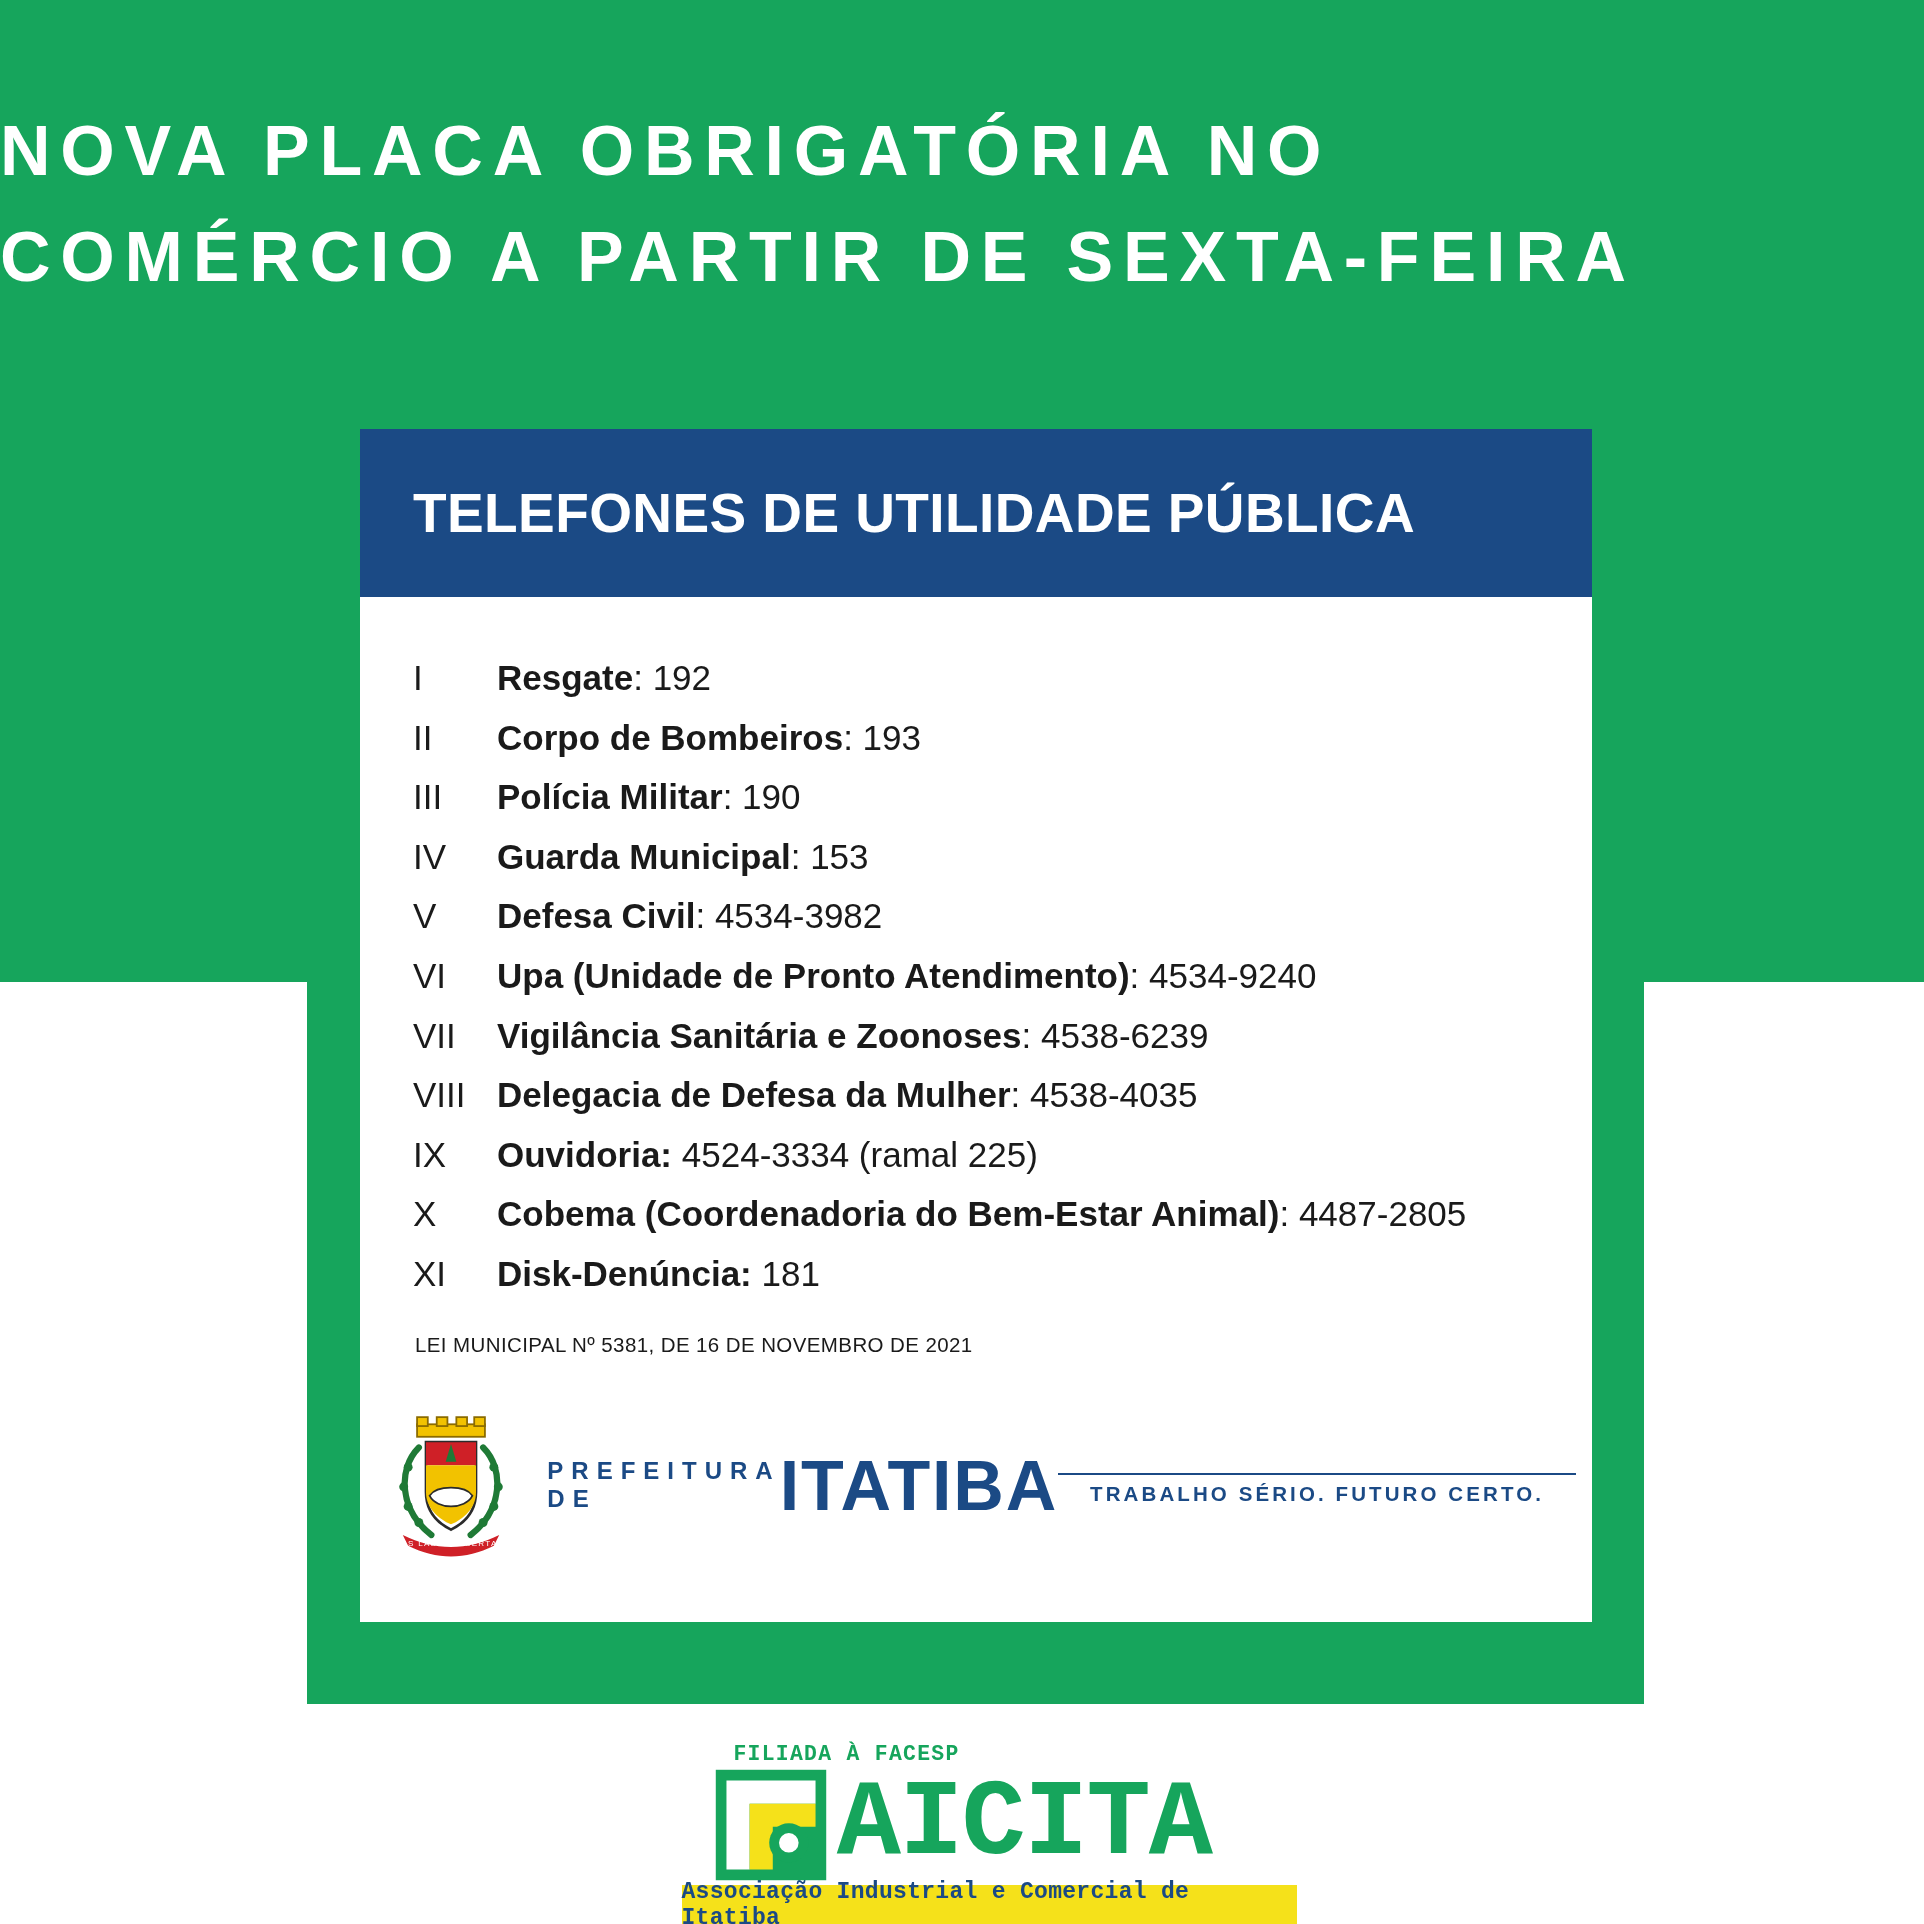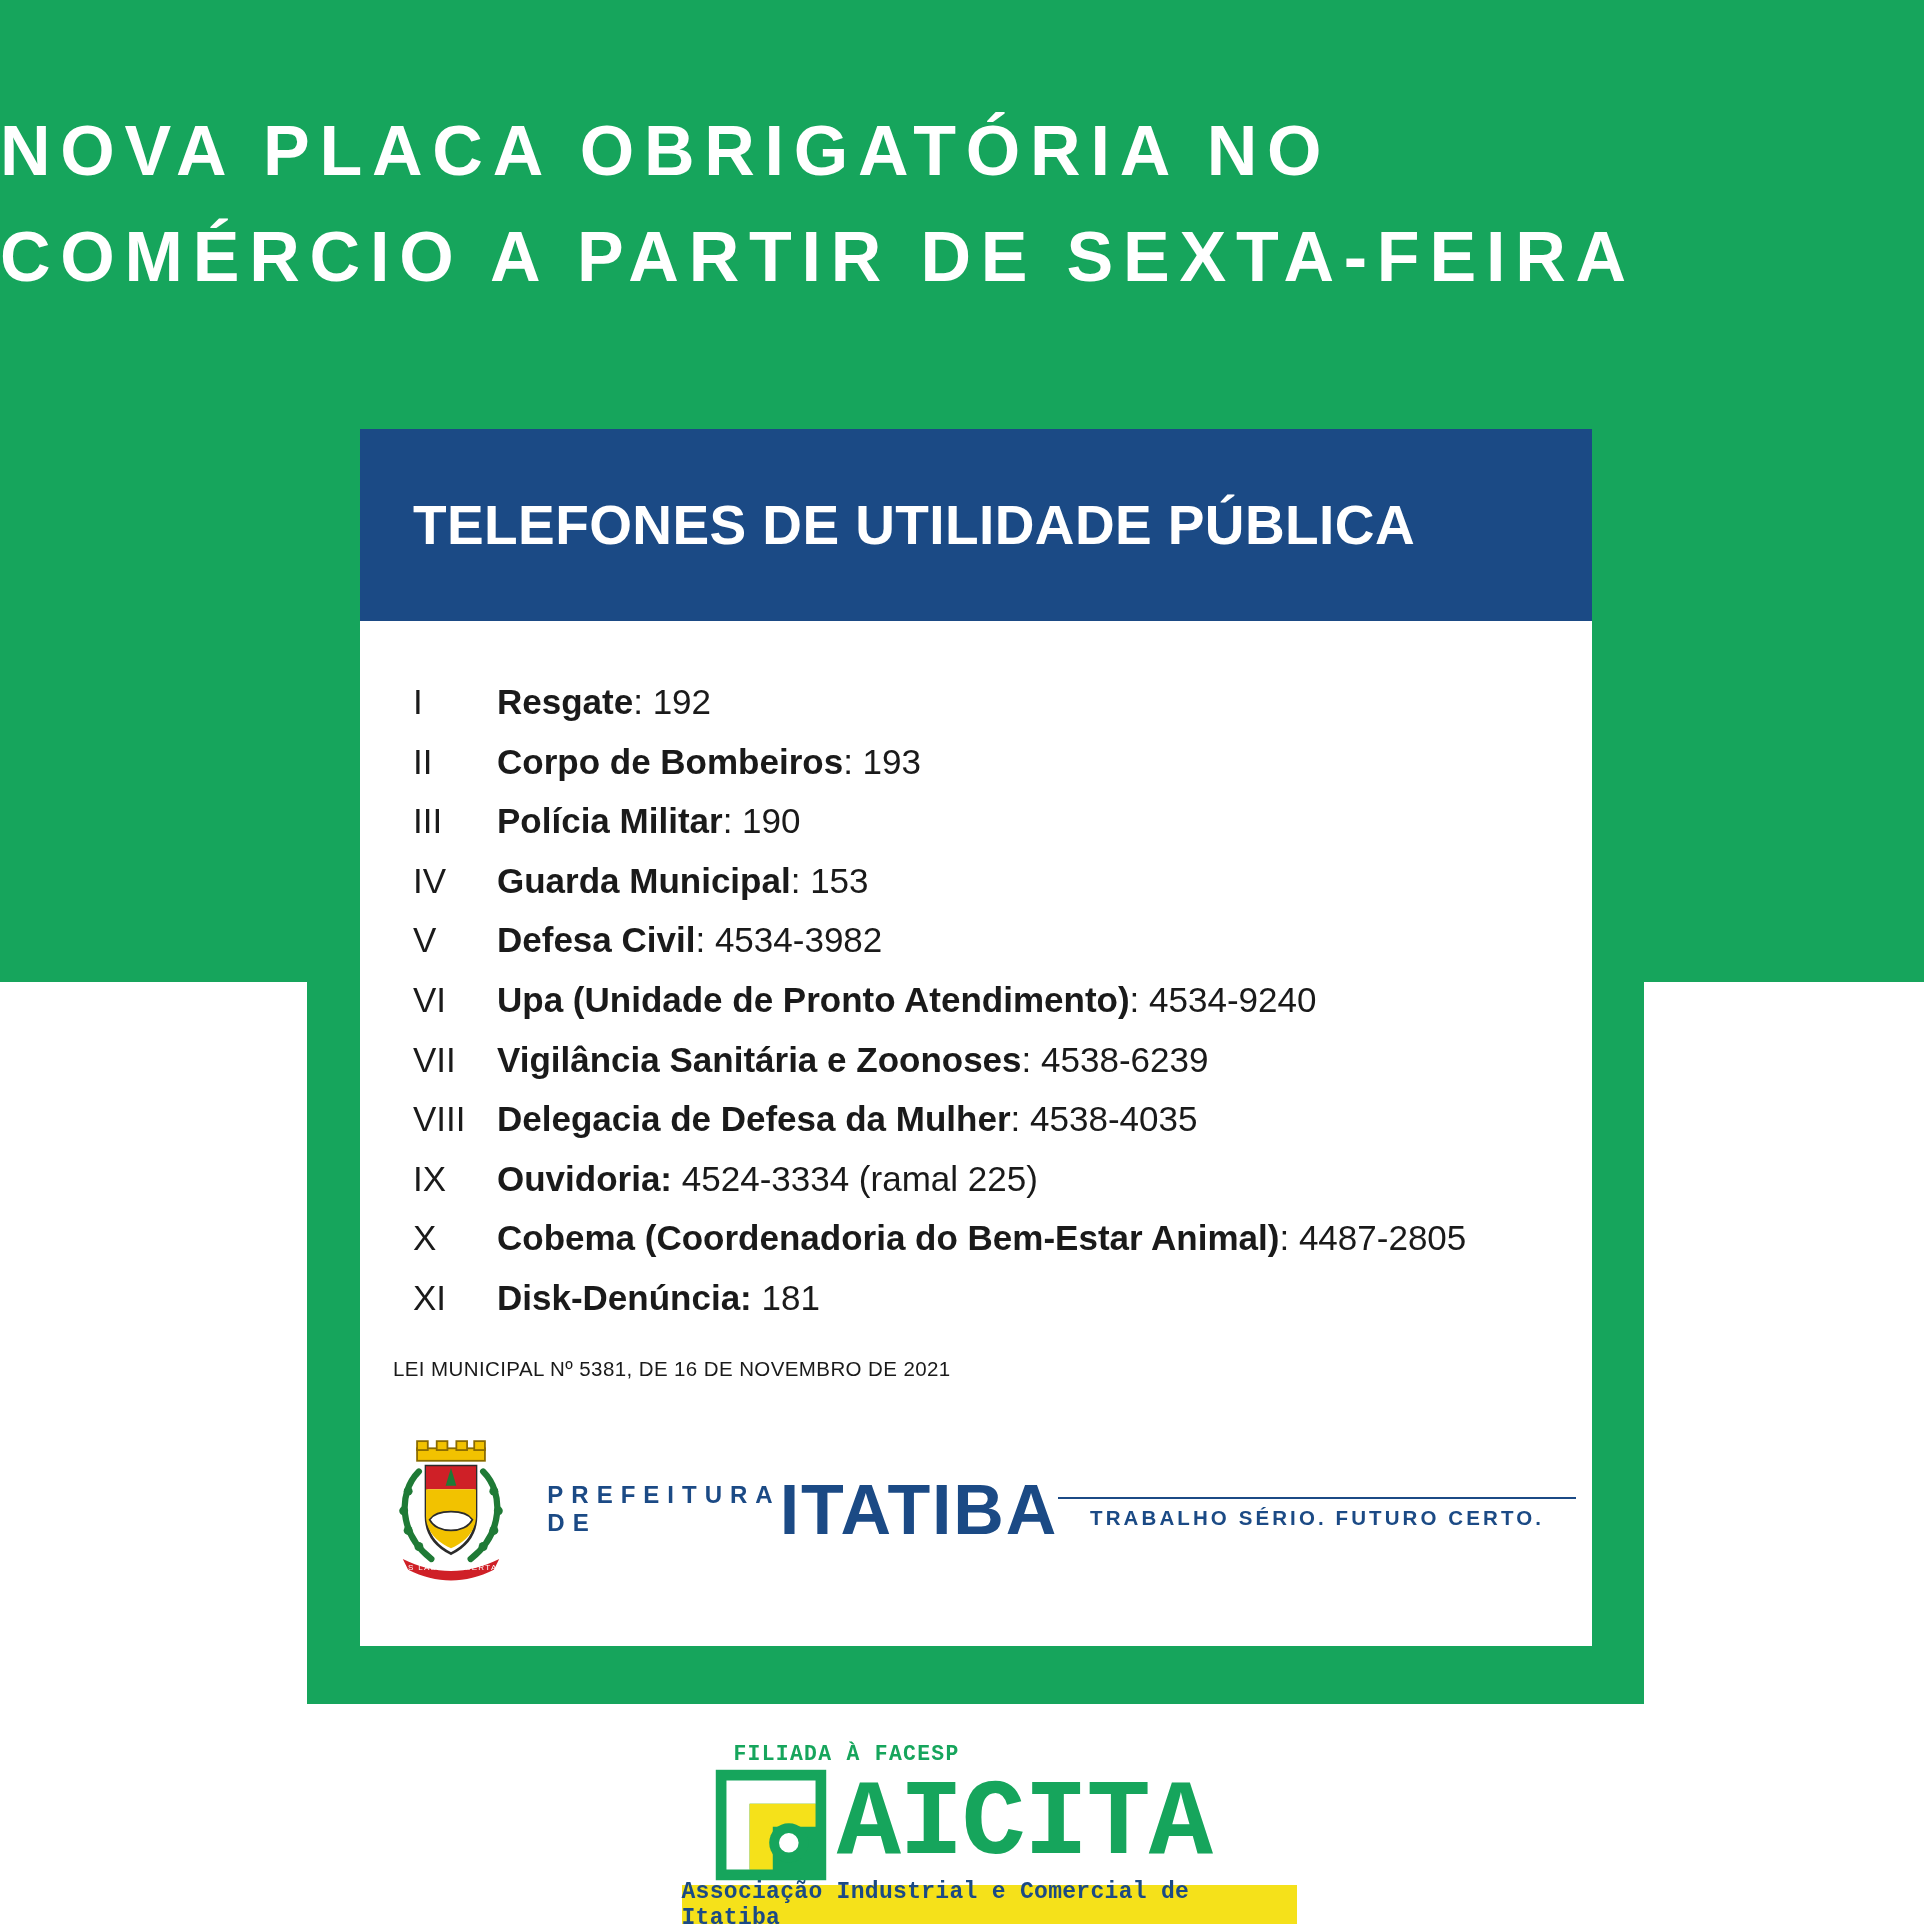--- a/index.html
+++ b/index.html
@@ -54,21 +54,21 @@
   .card {
     position: absolute;
     left: 360px;
     top: 429px;
     width: 1232px;
     background: #ffffff;
     z-index: 5;
   }
   .card-header {
     background: #1b4a85;
-    height: 192px;
+    height: 168px;
     display: flex;
     align-items: center;
     padding-left: 53px;
     box-sizing: border-box;
   }
   .card-header-title {
     color: #ffffff;
     font-size: 55px;
     font-weight: bold;
     letter-spacing: 0.4px;
@@ -103,21 +103,21 @@
   .svc-name {
     font-weight: bold;
     white-space: nowrap;
   }
   .svc-num {
     font-weight: normal;
     white-space: nowrap;
   }
 
   .law-note {
-    padding-left: 33px;
+    padding-left: 55px;
     margin-top: 39px;
     font-size: 20.5px;
     color: #1a1a1a;
     letter-spacing: 0.4px;
   }
 
   
   .pref-logo {
     margin-top: 53px;
     display: flex;

